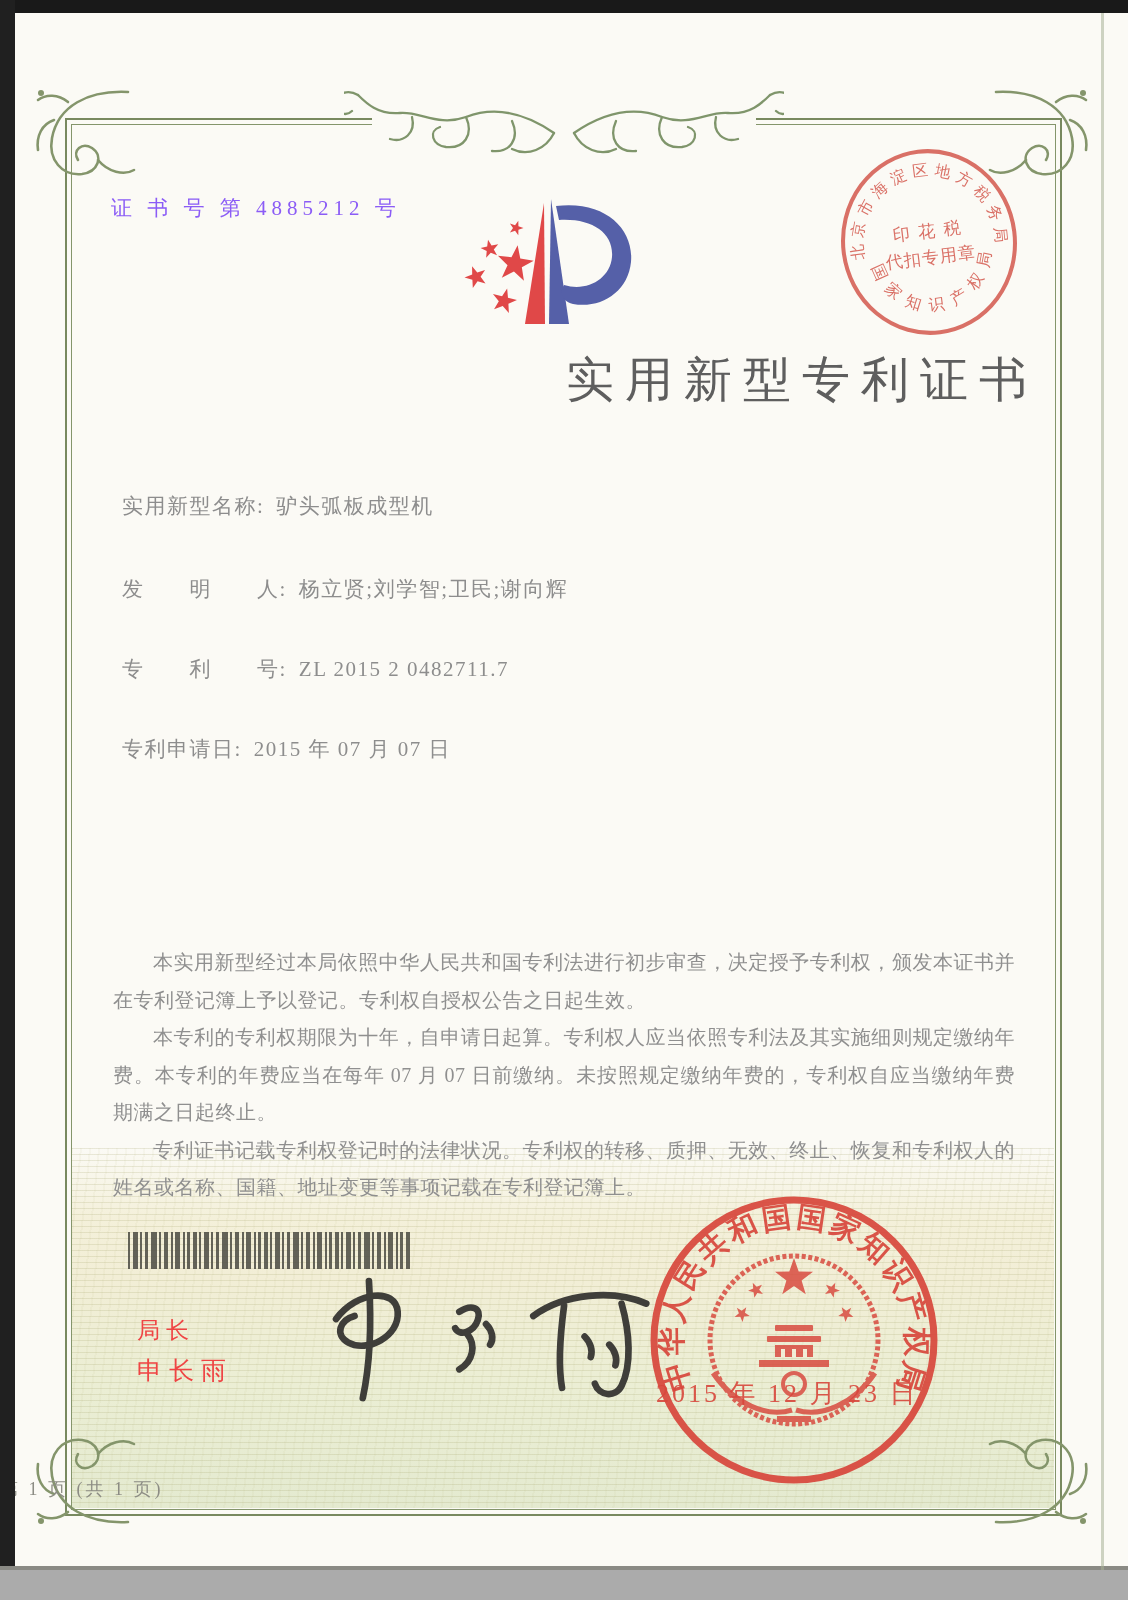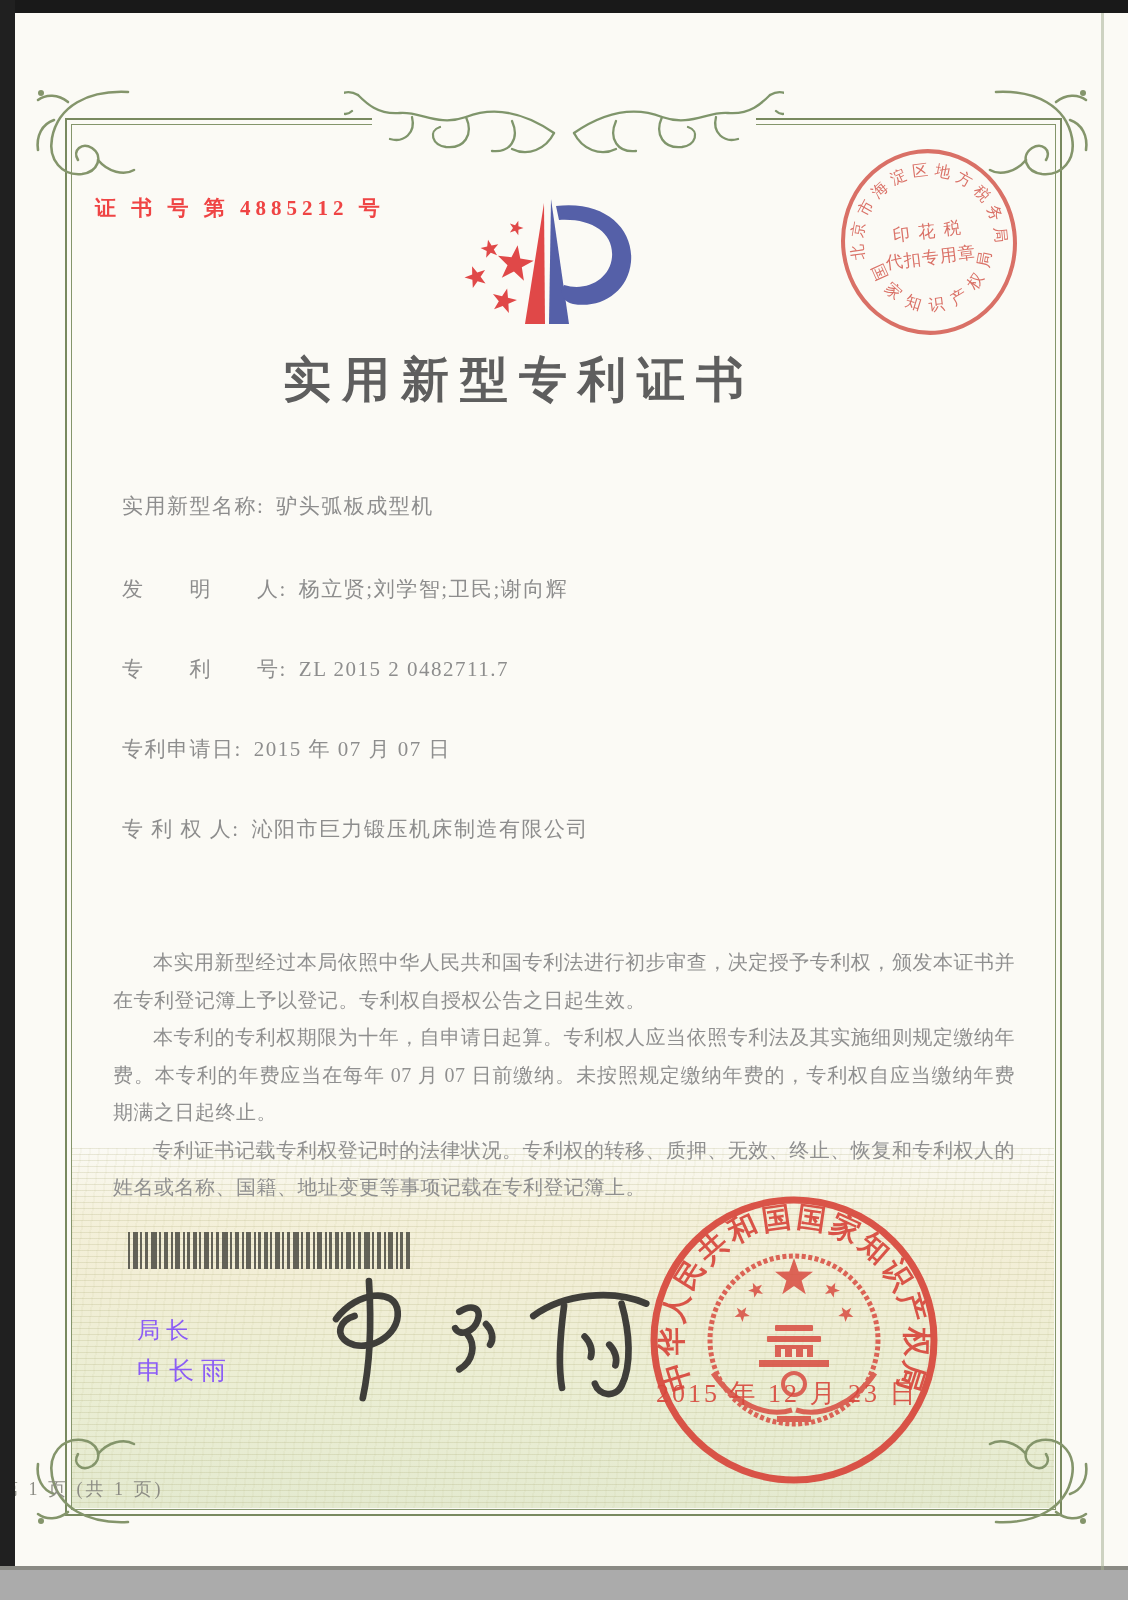--- a/index.html
+++ b/index.html
@@ -18,32 +18,32 @@
       repeating-linear-gradient(180deg, rgba(158,158,98,.20) 0 1px, rgba(0,0,0,0) 1px 6px),
       repeating-linear-gradient(96deg, rgba(180,178,120,.07) 0 2px, rgba(0,0,0,0) 2px 9px),
       linear-gradient(180deg, rgba(243,239,215,0) 0, rgba(243,239,215,.9) 70px, #f2eed6 130px, #ebeed4 240px, #e4ead0 360px);}
   
   .frame{position:absolute;left:65px;top:118px;width:993px;height:1394px;border:2.5px solid #78895f;z-index:2;}
   .frame-inner{position:absolute;left:4px;top:4px;right:4px;bottom:4px;border:1px solid #84956b;}
   .corner{position:absolute;width:110px;height:110px;z-index:3;}
   .corner svg{width:100%;height:100%;}
   .dragon{position:absolute;left:344px;top:75px;width:440px;height:90px;z-index:4;}
   
-  .cert-no{position:absolute;left:95px;top:194px;font-size:21px;letter-spacing:5px;color:#ef4444;z-index:10;font-weight:bold;}
-  .title{position:absolute;left:0;right:90px;top:348px;text-align:center;font-size:48px;
-         letter-spacing:11px;color:#5e5e5e;font-weight:700;z-index:10;}
+  .cert-no{position:absolute;left:111px;top:194px;font-size:21px;letter-spacing:5px;color:#8b5cf6;z-index:10;}
+  .title{position:absolute;left:0;right:90px;top:348px;text-align:right;font-size:48px;
+         letter-spacing:11px;color:#5e5e5e;font-weight:400;z-index:10;}
   .field{position:absolute;left:122px;font-size:21px;color:#8d8d8d;letter-spacing:1.5px;z-index:10;white-space:nowrap;}
   .field .val{margin-left:12px;}
   .f0{top:492px}.f1{top:575px}.f2{top:655px}.f3{top:735px}.f4{top:815px}.f5{top:895px}
   .body-text{position:absolute;left:113px;top:944px;width:902px;z-index:10;}
   .body-text p{margin:0;font-size:20px;line-height:37.5px;color:#8f8f8f;text-align:justify;
                text-indent:2em;letter-spacing:.5px;}
   .footer{position:absolute;left:0;right:100px;top:1477px;text-align:left;font-size:18px;
           letter-spacing:3px;color:#8c8c84;z-index:10;}
-  .director{position:absolute;left:137px;top:1315px;z-index:10;color:#8b5cf6;}
+  .director{position:absolute;left:137px;top:1315px;z-index:10;color:#ef4444;}
   .director .t1{font-size:23px;letter-spacing:6px;}
   .director .t2{font-size:25px;letter-spacing:7px;margin-top:8px;}
   .barcode{position:absolute;left:128px;top:1232px;width:284px;height:37px;z-index:10;}
   .signature{position:absolute;left:295px;top:1262px;width:380px;height:150px;z-index:11;}
   .tax-stamp{position:absolute;left:838px;top:146px;width:182px;height:192px;z-index:12;
              transform:rotate(-7deg);opacity:.85;}
   .office-seal{position:absolute;left:628px;top:1178px;width:332px;height:330px;z-index:12;opacity:.92;}
   .seal-date{position:absolute;left:656px;top:1376px;font-size:26px;letter-spacing:3px;
              color:#d8473c;z-index:13;opacity:.9;white-space:nowrap;}
   svg text{font-family:"Liberation Serif","DejaVu Serif",serif;}
@@ -143,23 +143,20 @@
     <span>实用新型名称:</span><span class="val">驴头弧板成型机</span>
   </div>
   <div class="field f1">
     <span>发　　明　　人:</span><span class="val">杨立贤;刘学智;卫民;谢向辉</span>
   </div>
   <div class="field f2">
     <span>专　　利　　号:</span><span class="val">ZL 2015 2 0482711.7</span>
   </div>
   <div class="field f3">
     <span>专利申请日:</span><span class="val">2015 年 07 月 07 日</span>
-  </div>
-  <div class="field f4">
-    <span>专 利 权 人:</span><span class="val">沁阳市巨力锻压机床制造有限公司</span>
   </div>
 
   <div class="body-text">
     <p>本实用新型经过本局依照中华人民共和国专利法进行初步审查，决定授予专利权，颁发本证书并在专利登记簿上予以登记。专利权自授权公告之日起生效。</p>
     <p>本专利的专利权期限为十年，自申请日起算。专利权人应当依照专利法及其实施细则规定缴纳年费。本专利的年费应当在每年 07 月 07 日前缴纳。未按照规定缴纳年费的，专利权自应当缴纳年费期满之日起终止。</p>
     <p>专利证书记载专利权登记时的法律状况。专利权的转移、质押、无效、终止、恢复和专利权人的姓名或名称、国籍、地址变更等事项记载在专利登记簿上。</p>
   </div>
 
   <div class="barcode">
     <svg viewBox="0 0 284 37" width="284" height="37">

